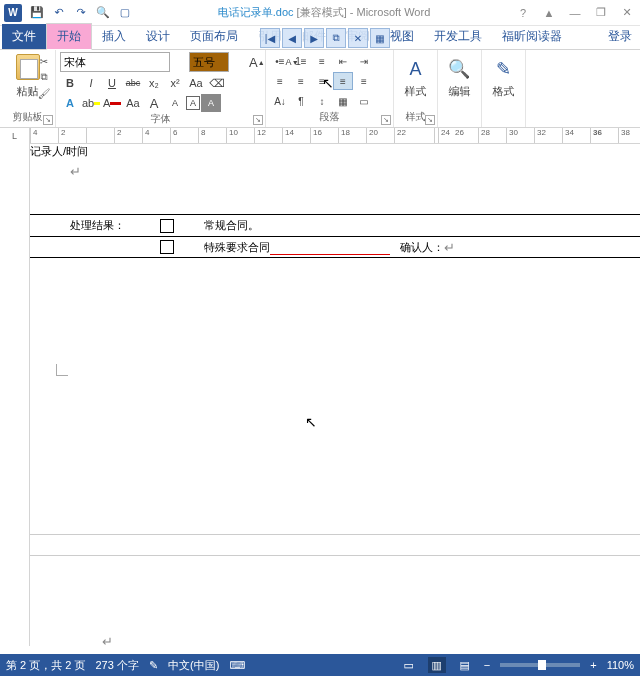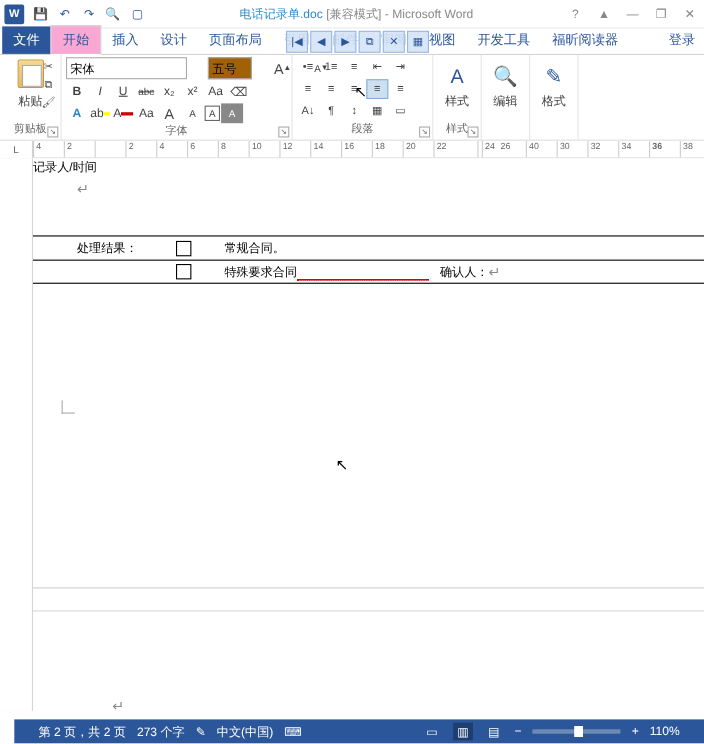--- a/index.html
+++ b/index.html
@@ -82,21 +82,21 @@
 
 .para-mark { color: #888; font-size: 13px; }
 .page-break { height: 22px; margin-top: 130px; border-top: 1px solid #ccc; border-bottom: 1px solid #ccc; }
 .corner { position: absolute; width: 12px; height: 12px; border-color: #aaa; }
 .corner.bl { border-left: 1px solid #aaa; border-bottom: 1px solid #aaa; left: 26px; top: 220px; }
 
 .cursor-arrow { position: absolute; left: 275px; top: 270px; font-size: 14px; color: #000; z-index: 20; }
 .cursor-ribbon { position: absolute; left: 322px; top: 75px; font-size: 14px; color: #000; z-index: 20; pointer-events: none; }
 
 
-.status-bar { height: 22px; background: #2b579a; color: #fff; display: flex; align-items: center; font-size: 11px; padding: 0 22px; gap: 10px; position: absolute; bottom: 0; left: 13px; right: 0; }
+.status-bar { height: 22px; background: #2b579a; color: #fff; display: flex; align-items: center; font-size: 11px; padding: 0 6px; gap: 10px; position: absolute; bottom: 0; left: 0; right: 0; }
 .status-item { display: flex; align-items: center; gap: 4px; }
 .status-spacer { flex: 1; }
 .view-btn { width: 18px; height: 16px; display: flex; align-items: center; justify-content: center; cursor: pointer; }
 .view-btn.active { background: #1d3e6e; }
 .zoom-slider { width: 80px; height: 4px; background: #6b8bb5; position: relative; }
 .zoom-slider .thumb { position: absolute; left: 38px; top: -3px; width: 8px; height: 10px; background: #fff; }
 </style>
 </head>
 <body>
 
@@ -271,21 +271,21 @@
       <div class="ruler-tick" style="left: 168px;">8</div>
       <div class="ruler-tick" style="left: 196px;">10</div>
       <div class="ruler-tick" style="left: 224px;">12</div>
       <div class="ruler-tick" style="left: 252px;">14</div>
       <div class="ruler-tick" style="left: 280px;">16</div>
       <div class="ruler-tick" style="left: 308px;">18</div>
       <div class="ruler-tick" style="left: 336px;">20</div>
       <div class="ruler-tick" style="left: 364px;">22</div>
       <div class="ruler-tick" style="left: 392px; margin-left: 16px;">24</div>
       <div class="ruler-tick" style="left: 404px; padding-left: 20px;">26</div>
-      <div class="ruler-tick" style="left: 448px;">40</div>
+      <div class="ruler-tick" style="left: 448px;">28</div>
       <div class="ruler-tick" style="left: 476px;">30</div>
       <div class="ruler-tick" style="left: 504px;">32</div>
       <div class="ruler-tick" style="left: 532px;">34</div>
       <div class="ruler-tick" style="left: 560px; font-weight: bold;">36</div>
       <div class="ruler-tick" style="left: 588px;">38</div>
     </div>
 </div>
 
 <div class="doc-wrap">
   <div class="ruler-v"></div>

